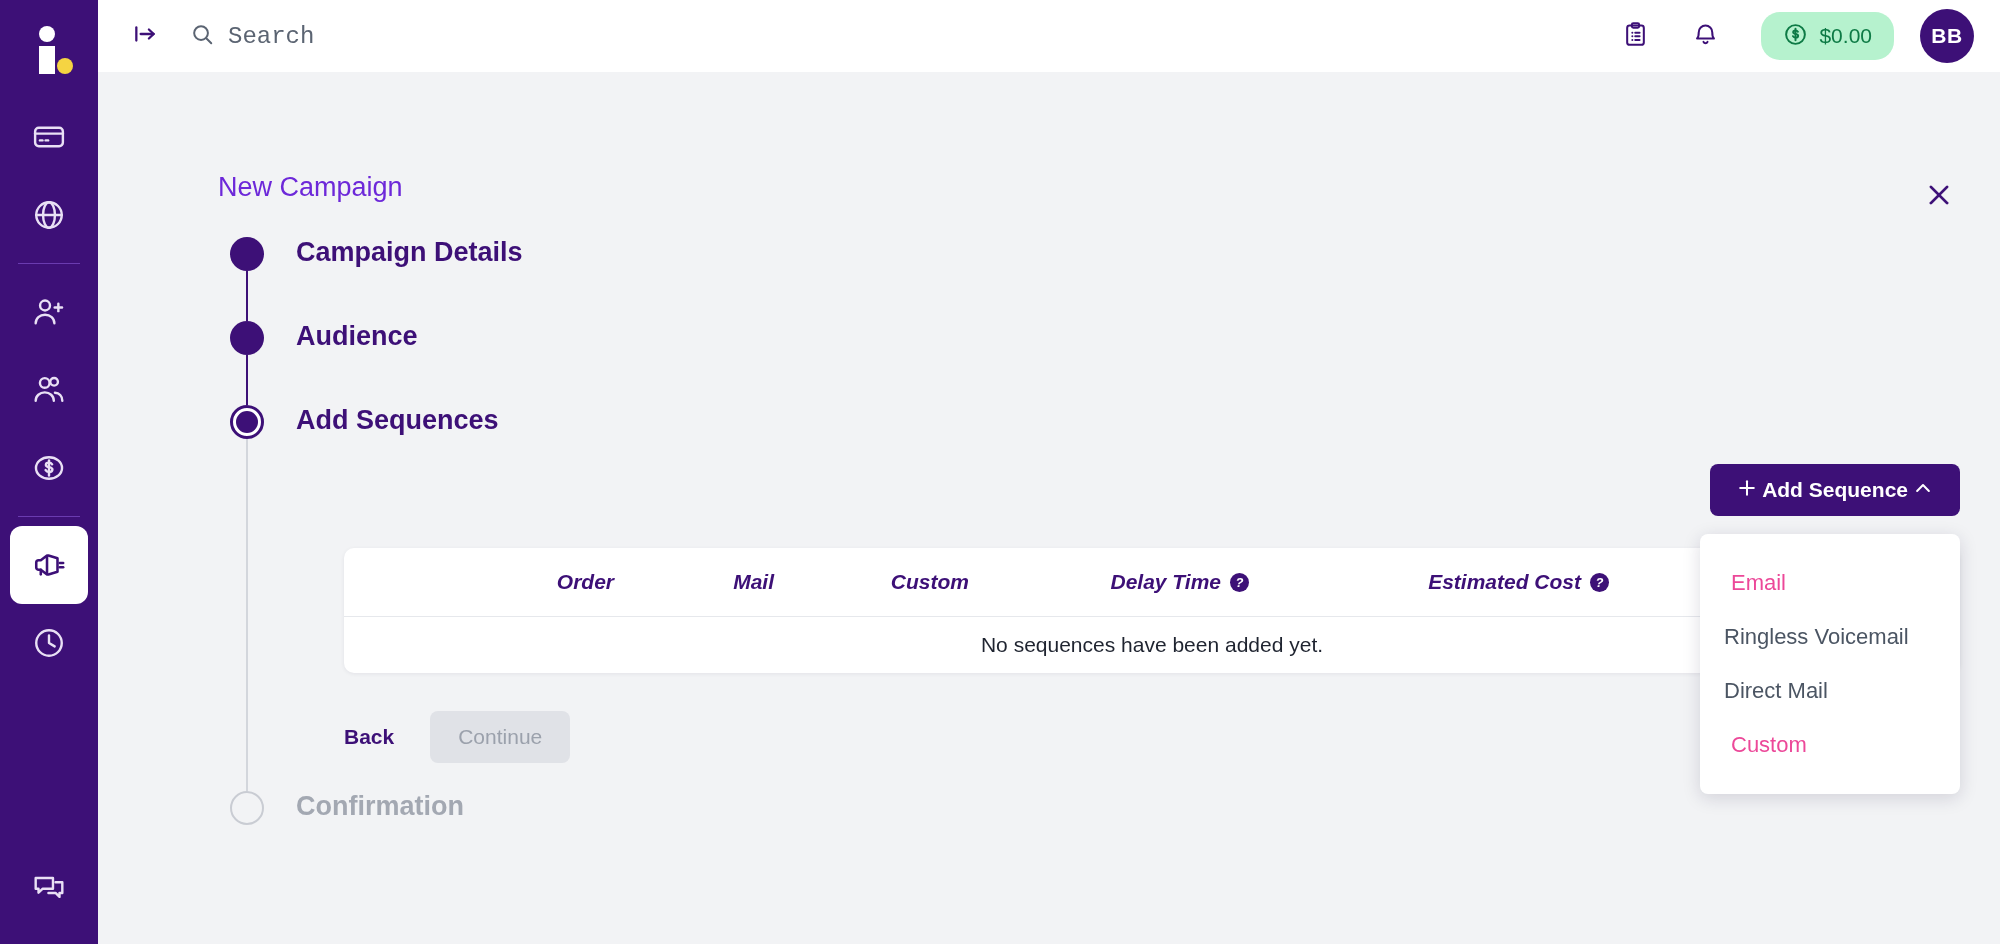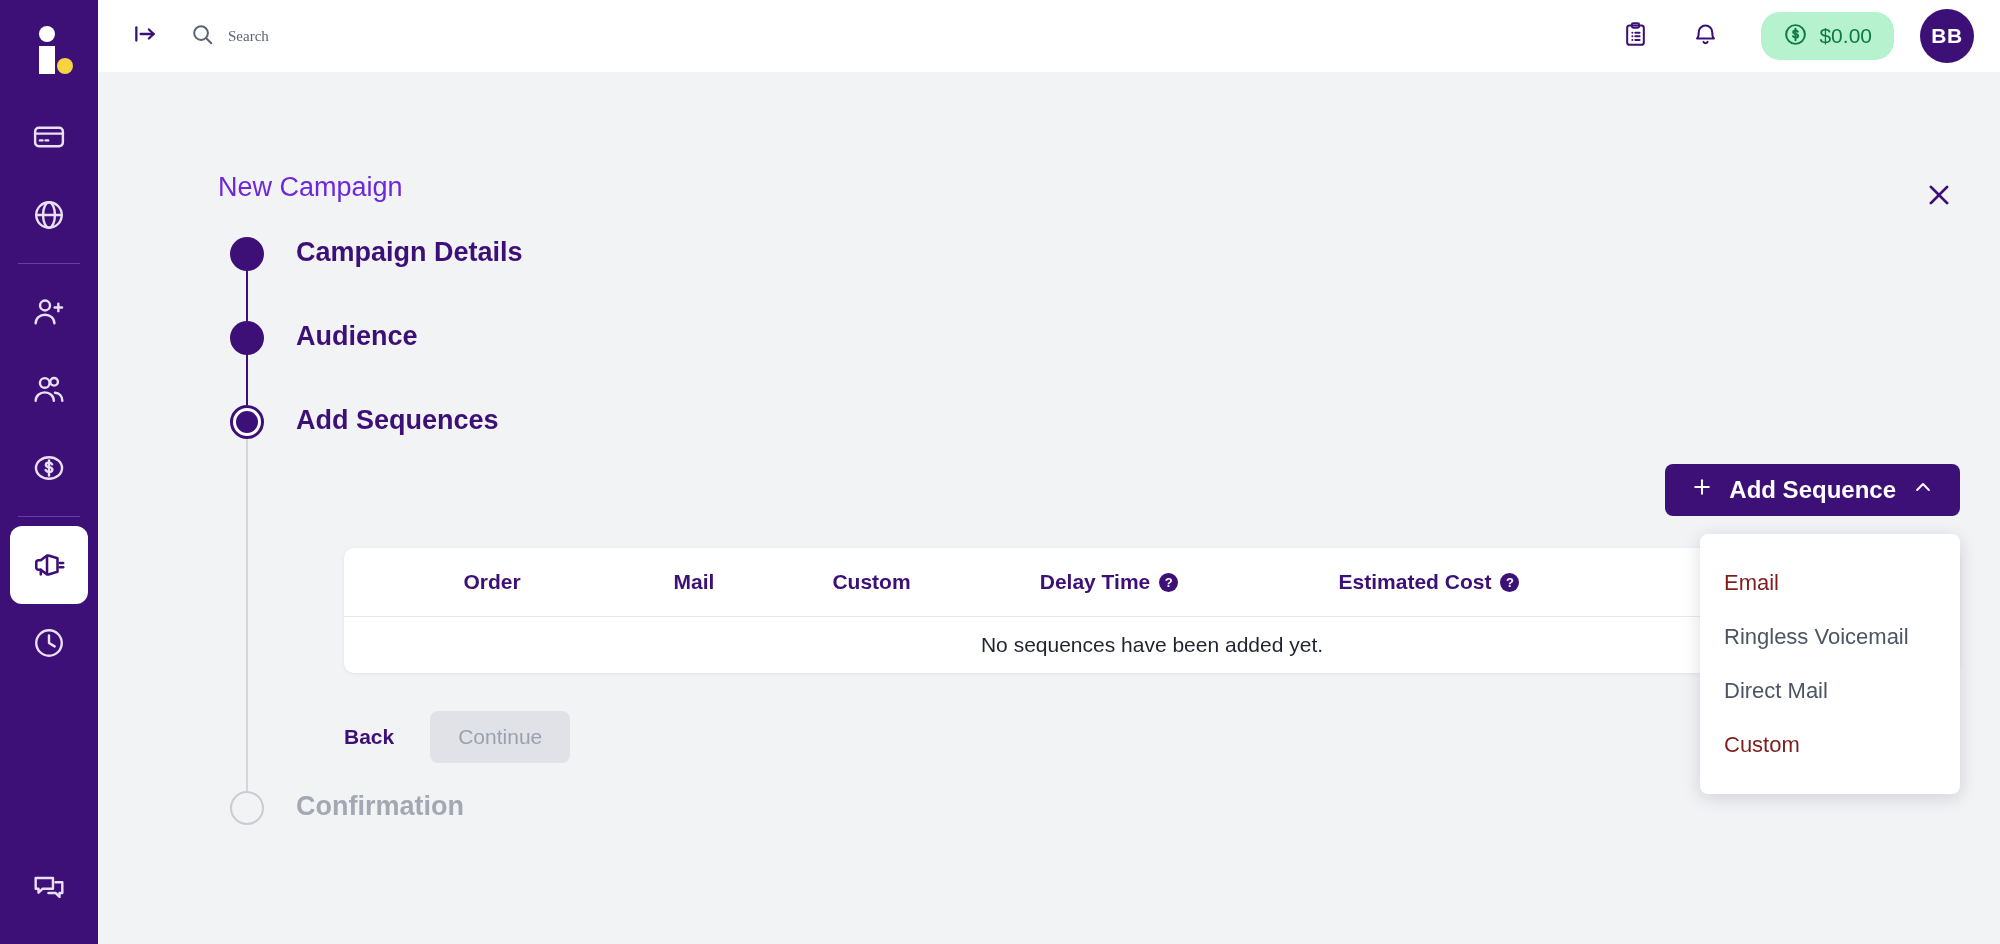--- a/index.html
+++ b/index.html
@@ -77,22 +77,22 @@
     color: #3d1077; cursor: pointer;
   }
   .search-box {
     display: flex; align-items: center; gap: 13px;
     margin-left: 26px;
     cursor: text;
   }
   .search-box svg { width: 25px; height: 25px; color: #5b6472; }
   .search-input {
     border: none; outline: none; background: transparent;
-    font-family: Liberation Serif, serif;
-    font-size: 15px; color: #c2410c;
+    font-family: Liberation Mono, monospace;
+    font-size: 24px; color: #c2410c;
     width: 300px;
   }
   .search-input::placeholder { color: #5b6472; }
   .topbar-spacer { flex: 1 1 auto; }
   .topbar-icon {
     width: 44px; height: 44px; margin-left: 26px;
     display: flex; align-items: center; justify-content: center;
     color: #3d1077; cursor: pointer;
   }
   .topbar-icon svg { width: 27px; height: 27px; }
@@ -173,62 +173,63 @@
   .step-block { display: flex; }
   .step-body { flex: 1 1 auto; min-width: 0; padding-left: 10px; }
 
   
   .seq-area { position: relative; padding-top: 30px; }
   .add-seq-row {
     display: flex; justify-content: flex-end;
     padding-right: 58px;
   }
   .add-seq-btn {
-    display: flex; align-items: center; gap: 16px;
+    display: flex; align-items: center; gap: 4px;
     background: #3d1077; color: #ffffff;
     border: none; border-radius: 8px;
     height: 52px; padding: 0 26px;
     font-family: "Liberation Sans", sans-serif;
-    font-size: 24px; font-weight: 700;
+    font-size: 21px; font-weight: 700;
     cursor: pointer;
     position: relative; z-index: 40;
   }
   .add-seq-btn svg { width: 22px; height: 22px; }
 
   .dropdown {
     position: absolute;
     right: 58px; top: 100px;
     width: 260px;
     background: #ffffff;
     border-radius: 8px;
     box-shadow: 0 4px 18px rgba(30,20,60,.15);
     padding: 22px 0 22px 0;
     z-index: 50;
   }
   .dd-item {
     padding: 14px 24px;
     font-size: 22px; color: #4b5563;
     cursor: pointer;
   }
-  .dd-item.disabled { color: #7f1d1d; cursor: default; }
+  .dd-item.disabled { color: #ec4899; cursor: default; margin-left: 7px; }
 
   .table-card {
     margin: 32px 58px 0 58px;
     background: #ffffff;
     border-radius: 10px;
     box-shadow: 0 1px 4px rgba(30,20,60,.07);
     overflow: hidden;
     position: relative; z-index: 10;
   }
   table { width: 100%; border-collapse: collapse; table-layout: fixed; }
   thead th {
-    text-align: center;
+    text-align: right;
     font-size: 21px; font-weight: 700; color: #3d1077;
     padding: 22px 0 22px 0;
     border-bottom: 1px solid #e6e8ec;
+    font-style: italic;
   }
   thead th .hdr { display: inline-flex; align-items: center; gap: 9px; }
   .qmark {
     width: 19px; height: 19px; border-radius: 50%;
     background: #3d1077; color: #ffffff;
     font-size: 13px; font-weight: 700;
     display: inline-flex; align-items: center; justify-content: center;
     cursor: pointer;
   }
   tbody td {

